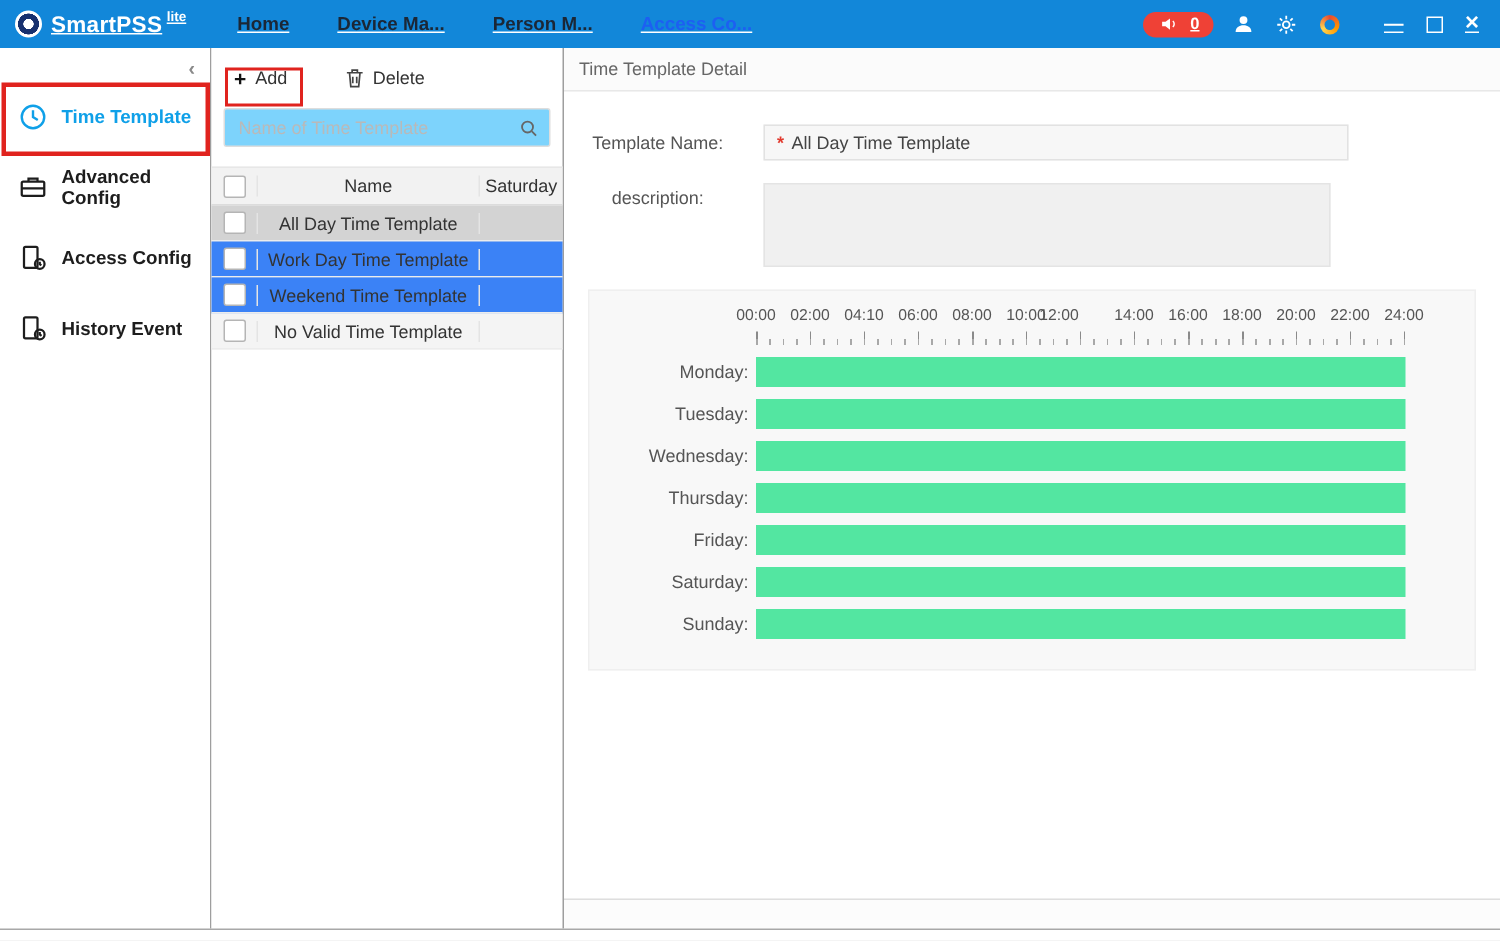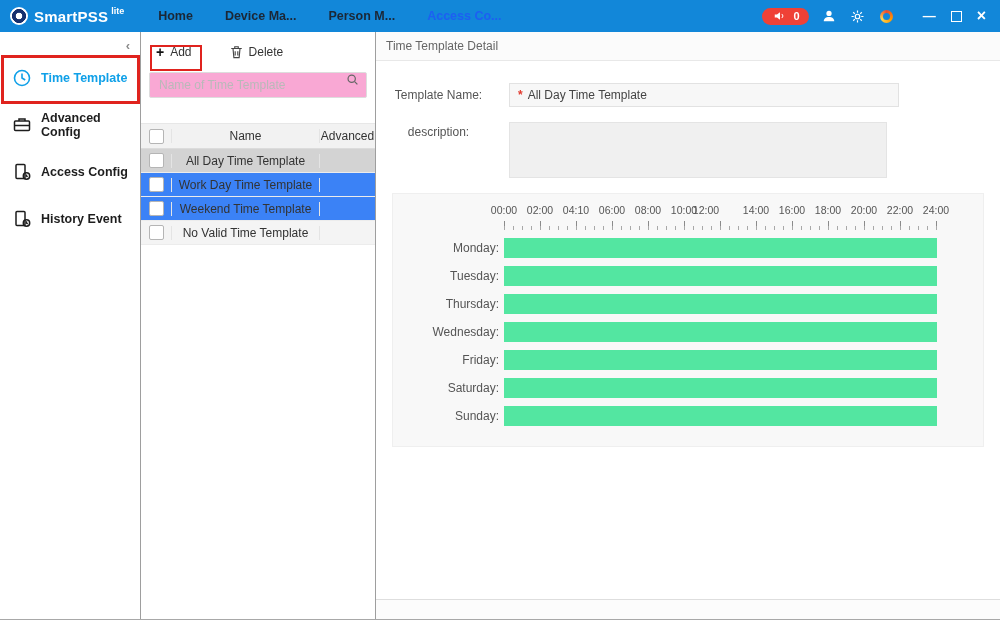--- a/index.html
+++ b/index.html
@@ -1,21 +1,21 @@
 <!DOCTYPE html>
 <html style="--header-blue: #1287d9; --nav-active-blue: #1d5ff2; --accent-blue: #0fa0e8; --annotation-red: #e0231e; --bar-green: #53e6a1; --badge-red: #ef4136; --selected-row: #d3d3d3;"><head>
 <meta charset="utf-8">
 <style>
   html,body{margin:0;padding:0;background:#e9e9e9;}
   .window{position:relative;width:1000px;height:627px;background:#fff;overflow:hidden;
           font-family:"Liberation Sans",sans-serif;font-size:12px;color:#333;}
 
   
   .titlebar{position:absolute;top:0;left:0;width:100%;height:32px;
-            background:var(--header-blue,#1287d9);display:flex;align-items:center;color:#fff;}
+            background:var(--header-blue,#1287d9);display:flex;align-items:center;color:#fff;text-decoration:underline;}
   .logo{display:flex;align-items:center;margin-left:10px;}
   .logo-mark{width:18px;height:18px;border-radius:50%;margin-right:6px;
              background:radial-gradient(circle at 50% 50%, #ffffff 0 26%, #17306e 28% 54%, #ffffff 56% 72%, #2b57c8 74% 100%);}
   .brand{font-weight:bold;font-size:15px;letter-spacing:.2px;}
   .brand-sup{font-size:9px;margin-left:3px;position:relative;top:-5px;font-weight:bold;}
   .nav{display:flex;margin-left:34px;gap:32px;}
   .nav-item{font-size:12.5px;font-weight:bold;color:#1b2736;cursor:default;white-space:nowrap;}
   .nav-item.active{color:var(--nav-active-blue,#1d5ff2);}
   .title-right{margin-left:auto;display:flex;align-items:center;gap:11px;margin-right:10px;}
   .badge-pill{background:var(--badge-red,#ef4136);border-radius:9px;height:17px;padding:0 9px;
@@ -44,25 +44,25 @@
   .ann-add{left:150px;top:45px;width:48px;height:22px;border-width:2px;}
 
   
   .list-panel{position:absolute;top:32px;left:141px;width:234px;bottom:7px;background:#fff;
               border-right:1px solid #9e9e9e;display:flex;flex-direction:column;}
   .list-toolbar{height:40px;display:flex;align-items:center;padding-left:15px;flex:none;}
   .tool-btn{display:flex;align-items:center;gap:6px;color:#333;cursor:pointer;font-size:12px;}
   .plus-glyph{font-size:14px;font-weight:bold;color:#111;line-height:12px;}
   .delete-btn{margin-left:38px;}
   .search-box{margin:0 8px;height:24px;border:1px solid #ddd;border-radius:2px;flex:none;
-              display:flex;padding:0 7px;background:#f9a8d4;}
+              display:flex;align-items:center;padding:0 7px;background:#7dd3fc;}
   .search-box input{flex:1;border:none;outline:none;font-size:12px;color:#444;
                     font-family:"Liberation Sans",sans-serif;background:transparent;min-width:0;}
   .search-box input::placeholder{color:#b9b9b9;}
-  .tbl-header{height:24px;margin-top:25px;background:#f2f2f2;display:flex;align-items:center;flex:none;
+  .tbl-header{height:24px;margin-top:13px;background:#f2f2f2;display:flex;align-items:center;flex:none;
               border-top:1px solid #e7e7e7;border-bottom:1px solid #dcdcdc;color:#333;}
   .col-check{width:30px;display:flex;justify-content:center;align-items:center;flex:none;}
   .col-name{flex:1;text-align:center;border-left:1px solid #e4e4e4;border-right:1px solid #e4e4e4;
             overflow:hidden;white-space:nowrap;}
   .col-op{width:55px;text-align:center;flex:none;}
   .tbl-row{height:23px;display:flex;align-items:center;border-bottom:1px solid #ececec;background:#3b82f6;cursor:pointer;}
   .tbl-row.alt{background:#f4f4f4;}
   .tbl-row.selected{background:var(--selected-row,#d3d3d3);}
   .cb{width:13px;height:13px;border:1px solid #b5b5b5;border-radius:2px;background:#fff;cursor:pointer;}
 
@@ -232,21 +232,21 @@
           <circle cx="7" cy="7" r="4.5"></circle>
             <path d="M10.6 10.6L14 14"></path>
         </svg>
       </span>
     </div>
     <div class="tbl-header">
       <span class="col-check">
         <span class="cb"></span>
       </span>
       <span class="col-name">Name</span>
-      <span class="col-op">Advanced</span>
+      <span class="col-op">Saturday</span>
     </div>
     <div class="tbl-row selected">
       <span class="col-check">
           <span class="cb"></span>
         </span>
       <span class="col-name">All Day Time Template</span>
       <span class="col-op"></span>
     </div>
     <div class="tbl-row">
       <span class="col-check">
@@ -314,25 +314,25 @@
       <div class="day-rows">
         <div class="day-row">
           <span class="day-label">Monday:</span>
           <span class="day-bar"></span>
         </div>
         <div class="day-row">
           <span class="day-label">Tuesday:</span>
           <span class="day-bar"></span>
         </div>
         <div class="day-row">
+          <span class="day-label">Wednesday:</span>
+          <span class="day-bar"></span>
+        </div>
+        <div class="day-row">
           <span class="day-label">Thursday:</span>
-          <span class="day-bar"></span>
-        </div>
-        <div class="day-row">
-          <span class="day-label">Wednesday:</span>
           <span class="day-bar"></span>
         </div>
         <div class="day-row">
           <span class="day-label">Friday:</span>
           <span class="day-bar"></span>
         </div>
         <div class="day-row">
           <span class="day-label">Saturday:</span>
           <span class="day-bar"></span>
         </div>

